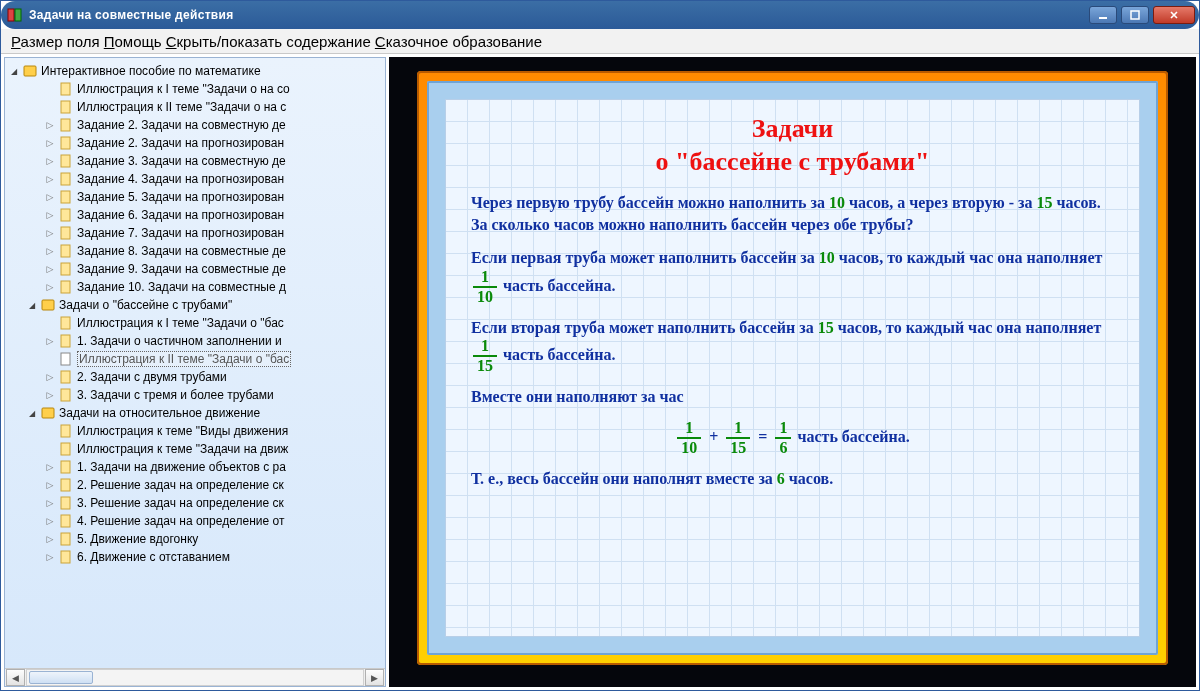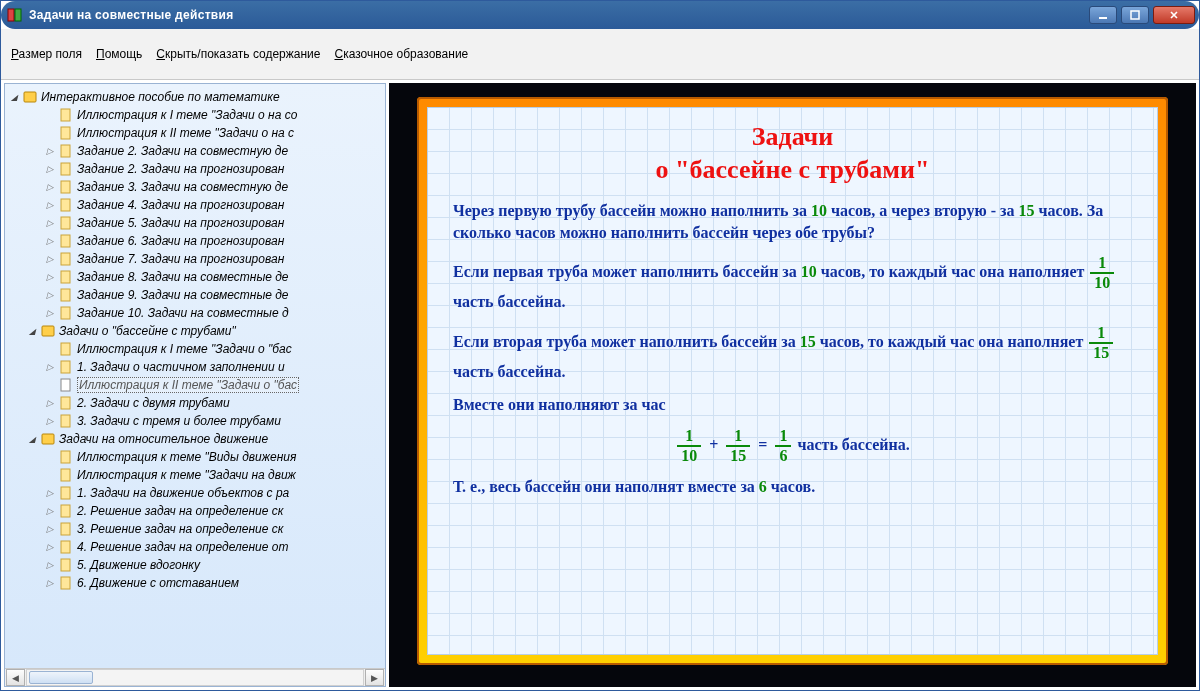--- a/index.html
+++ b/index.html
@@ -5,30 +5,30 @@
   html, body { margin:0; padding:0; height:100%; font-family:Tahoma,Arial,sans-serif; font-size:12px; overflow:hidden; background:#fff; }
   .window { width:1200px; height:691px; display:flex; flex-direction:column; box-sizing:border-box; border:1px solid #2e5a9c; }
   .titlebar { height:28px; background:linear-gradient(#3b6ea5 0%, #2b5a98 100%); color:#fff; display:flex; align-items:center; padding:0 4px 0 6px;border-radius:14px; }
   .titlebar .app-icon { width:16px; height:16px; margin-right:6px; }
   .titlebar .title { flex:1; font-weight:bold; letter-spacing:.3px; }
   .winbtns { display:flex; gap:4px; }
   .winbtn { width:28px; height:18px; border-radius:3px; display:flex; align-items:center; justify-content:center; box-sizing:border-box; }
   .winbtn.min, .winbtn.max { background:linear-gradient(#7aa6da,#4c78b4); border:1px solid #2a4a7a; }
   .winbtn.close { background:linear-gradient(#e67a6a,#c13a28); border:1px solid #7a1c10; width:42px; }
   .winbtn svg { width:10px; height:10px; }
-  .menubar { height:24px; background:#f2f2f2; display:flex; align-items:center; gap:14px; padding:13px 10px; font-size:12px; border-bottom:1px solid #c9c9c9; }
+  .menubar { height:24px; background:#f2f2f2; display:flex; align-items:center; gap:4px; padding:0 10px; font-size:15px; border-bottom:1px solid #c9c9c9; }
   .menubar .mitem { cursor:default; }
   .menubar .mitem::first-letter { text-decoration:underline; }
   .body { flex:1; display:flex; min-height:0; }
   .tree-pane { width:382px; background:#fff; border:1px solid #9ab3d3; margin:3px 0 3px 3px; display:flex; flex-direction:column; min-height:0; box-sizing:border-box; }
   .tree { flex:1; overflow:hidden; background:linear-gradient(180deg,#eaf3fd 0%, #d7e8fb 100%); padding:4px 0; }
   .tree ul { list-style:none; margin:0; padding:0 0 0 18px; }
   .tree > ul { padding-left:4px; }
   .tree li { position:relative; }
-  .tree .row { display:flex; align-items:center; height:18px; white-space:nowrap; overflow:hidden; padding-right:4px;font-style:italic; }
+  .tree .row { display:flex; align-items:center; height:18px; white-space:nowrap; overflow:hidden; padding-right:4px; }
   .tree .tw { width:10px; height:10px; display:inline-flex; align-items:center; justify-content:center; margin-right:2px; color:#3a3a3a; font-size:9px; }
   .tree .tw.expanded::before{ content:"◢"; font-size:8px; color:#444; }
   .tree .tw.collapsed::before{ content:"▷"; color:#777; }
   .tree .tw.leaf { visibility:hidden; }
   .tree .ic { width:14px; height:14px; margin:0 4px 0 2px; display:inline-block; }
   .tree .lbl { color:#000; }
   .tree .selected .lbl { border:1px dotted #666; background:#e6f0fb; padding:0 1px; color:#555; }
   .hscroll { height:17px; border-top:1px solid #c9c9c9; background:#efefef; display:flex; align-items:center; }
   .hscroll .sb-btn { width:17px; height:15px; background:linear-gradient(#fdfdfd,#e3e3e3); border:1px solid #b0b0b0; margin:0 1px; display:flex;align-items:center;justify-content:center;font-size:9px;color:#555; }
   .hscroll .sb-track { flex:1; height:15px; background:#f4f4f4; border:1px solid #d0d0d0; position:relative; }
@@ -40,21 +40,21 @@
                 radial-gradient(1px 1px at 120px 200px,#a9c 50%,transparent 51%),
                 radial-gradient(1px 1px at 400px 90px,#fff 50%,transparent 51%),
                 radial-gradient(1px 1px at 700px 500px,#ccd 50%,transparent 51%),
                 radial-gradient(1px 1px at 300px 450px,#fff 50%,transparent 51%),
                 radial-gradient(1px 1px at 50px 560px,#bcf 50%,transparent 51%),
                 radial-gradient(1px 1px at 760px 60px,#fff 50%,transparent 51%),
                 radial-gradient(1px 1px at 80px 420px,#fff 50%,transparent 51%);
   }
   .card-outer { position:absolute; left:28px; top:14px; right:28px; bottom:22px; border-radius:4px; padding:10px;
     background:linear-gradient(#ff8a00,#ffd000); box-shadow:0 0 0 2px #b85a00 inset; }
-  .card-mid { width:100%; height:100%; box-sizing:border-box; background:#a9cfee; padding:0; border-radius:8px; box-shadow:0 0 0 2px #6fa4d6 inset; }
+  .card-mid { width:100%; height:100%; box-sizing:border-box; background:#a9cfee; padding:18px; border-radius:2px; box-shadow:0 0 0 2px #6fa4d6 inset; }
   .card { width:100%; height:100%; box-sizing:border-box; background:#eef6ff; position:relative; overflow:hidden;
     box-shadow:0 0 0 1px #b8cfe8 inset;
     background-image:linear-gradient(#cfe0f2 1px,transparent 1px),linear-gradient(90deg,#cfe0f2 1px,transparent 1px);
     background-size:22px 22px; padding:10px 26px 10px 26px; font-family:Georgia,'Times New Roman',serif; }
   .card h1 { text-align:center; color:#e11; font-size:26px; font-weight:bold; margin:4px 0 14px 0; line-height:1.25; }
   .card p { color:#1030a0; font-size:16px; font-weight:bold; margin:0 0 12px 0; line-height:1.35; }
   .g { color:#0a8a0a; }
   .frac { display:inline-block; vertical-align:middle; text-align:center; color:#0a8a0a; font-weight:bold; line-height:1; margin:0 2px; }
   .frac .n { display:block; padding:0 4px 1px; }
   .frac .d { display:block; border-top:2px solid #0a8a0a; padding:1px 4px 0; }

